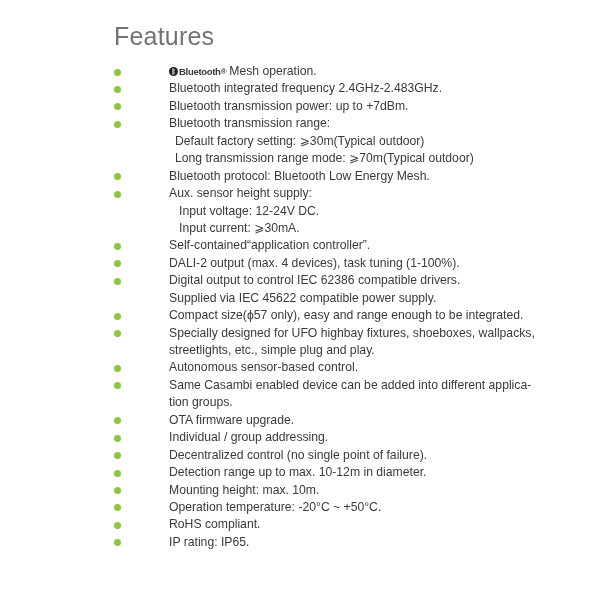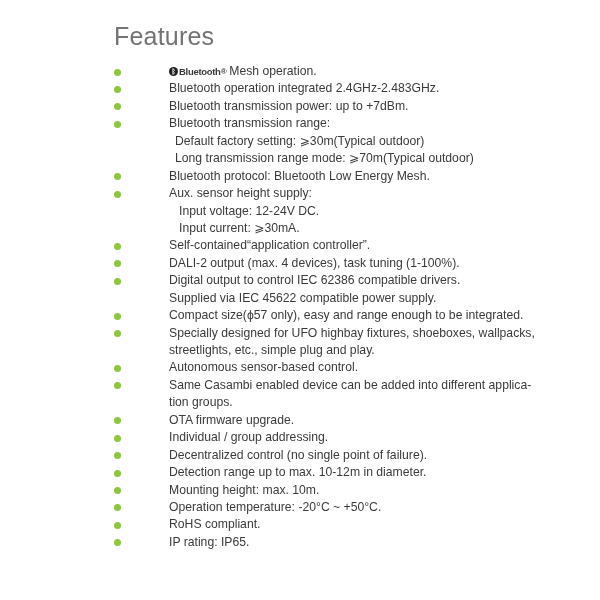--- a/index.html
+++ b/index.html
@@ -28,21 +28,21 @@
     <li class="line">
       <span class="bullet"></span>
       <span class="text"><span class="bt-logo">
           <span class="bt-rune">ᛒ</span>
           <span>Bluetooth</span>
           <span class="reg">®</span>
         </span><span>Mesh operation.</span></span>
     </li>
     <li class="line">
       <span class="bullet"></span>
-      <span class="text"><span>Bluetooth operation integrated 2.4GHz-2.483GHz.</span></span>
+      <span class="text"><span>Bluetooth integrated frequency 2.4GHz-2.483GHz.</span></span>
     </li>
     <li class="line">
       <span class="bullet"></span>
       <span class="text"><span>Bluetooth transmission power: up to +7dBm.</span></span>
     </li>
     <li class="line">
       <span class="bullet"></span>
       <span class="text"><span>Bluetooth transmission range:</span></span>
     </li>
     <li class="line">

